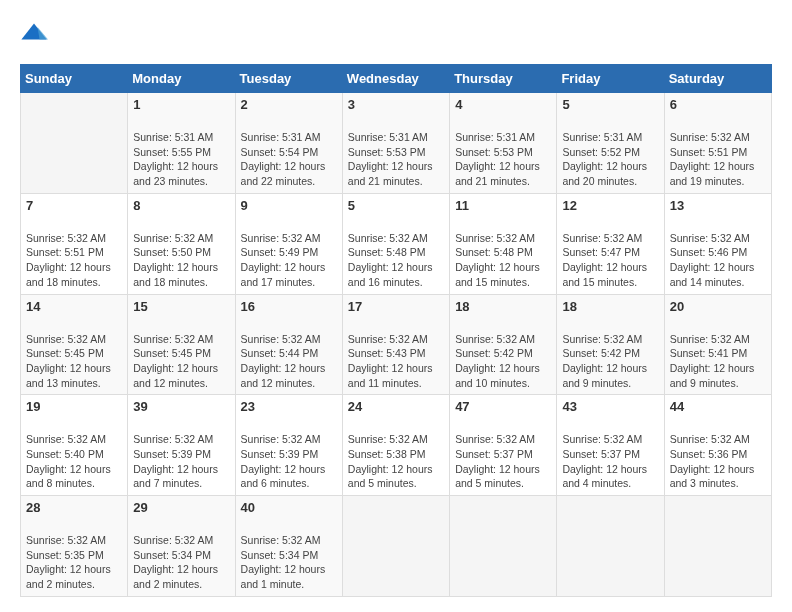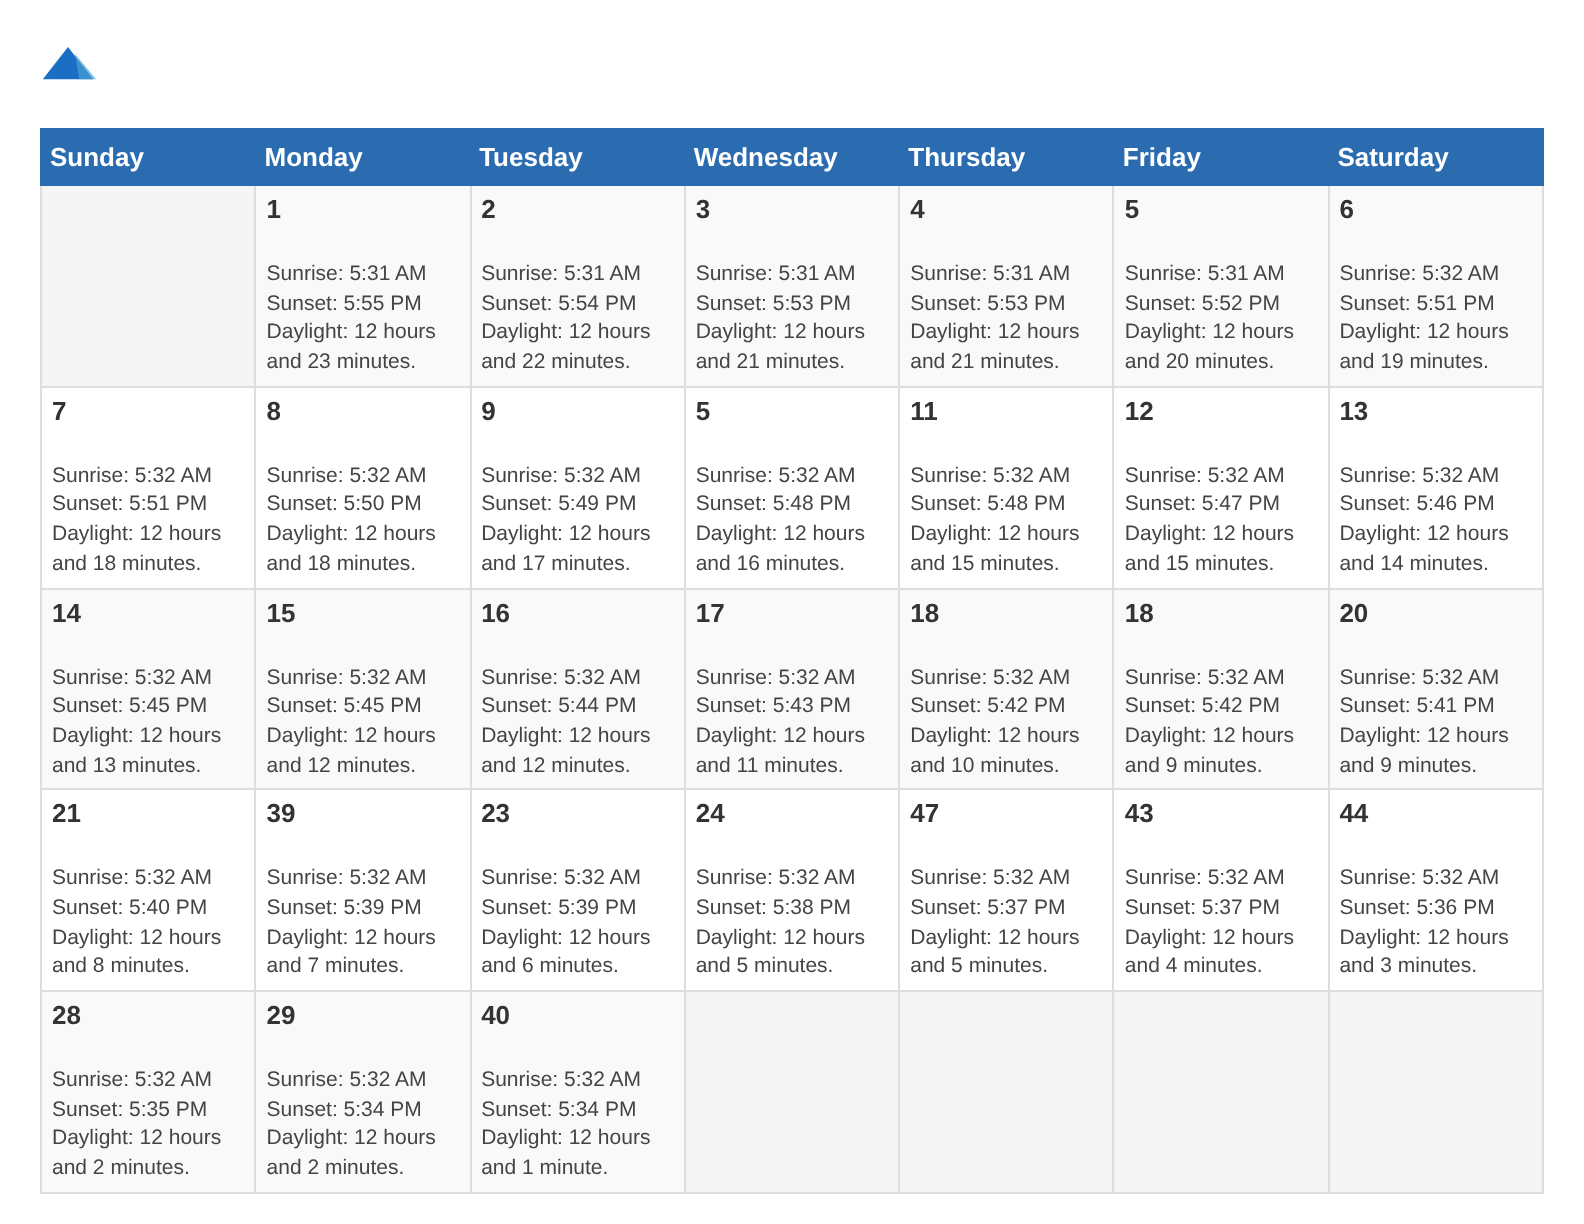--- a/index.html
+++ b/index.html
@@ -269,21 +269,21 @@
         <td>
           <span class="day-number">20</span>
           <div class="day-info" style="white-space: pre-line;">Sunrise: 5:32 AM
 Sunset: 5:41 PM
 Daylight: 12 hours
 and 9 minutes.</div>
         </td>
       </tr>
       <tr>
         <td>
-          <span class="day-number">21</span>
+          <span class="day-number">19</span>
           <div class="day-info" style="white-space: pre-line;">Sunrise: 5:32 AM
 Sunset: 5:40 PM
 Daylight: 12 hours
 and 8 minutes.</div>
         </td>
         <td>
           <span class="day-number">39</span>
           <div class="day-info" style="white-space: pre-line;">Sunrise: 5:32 AM
 Sunset: 5:39 PM
 Daylight: 12 hours

